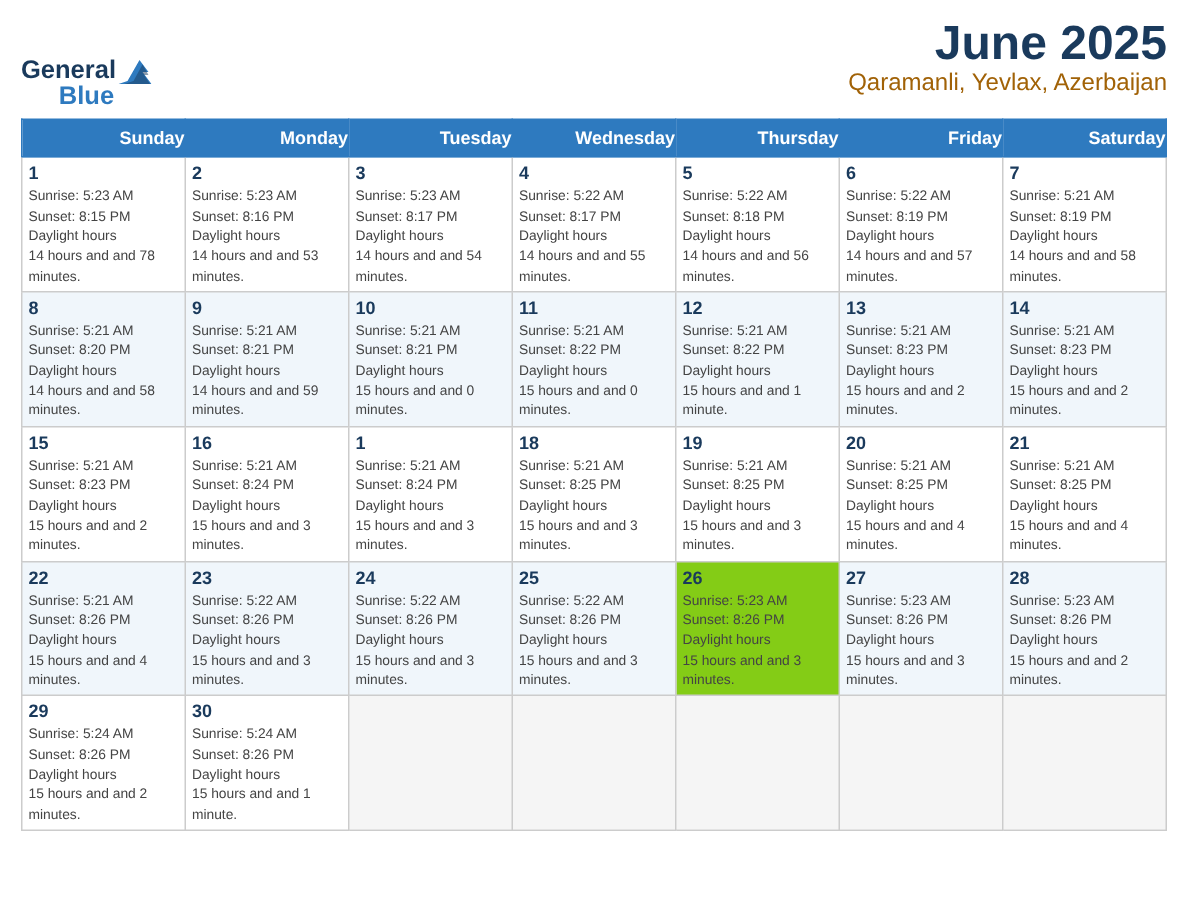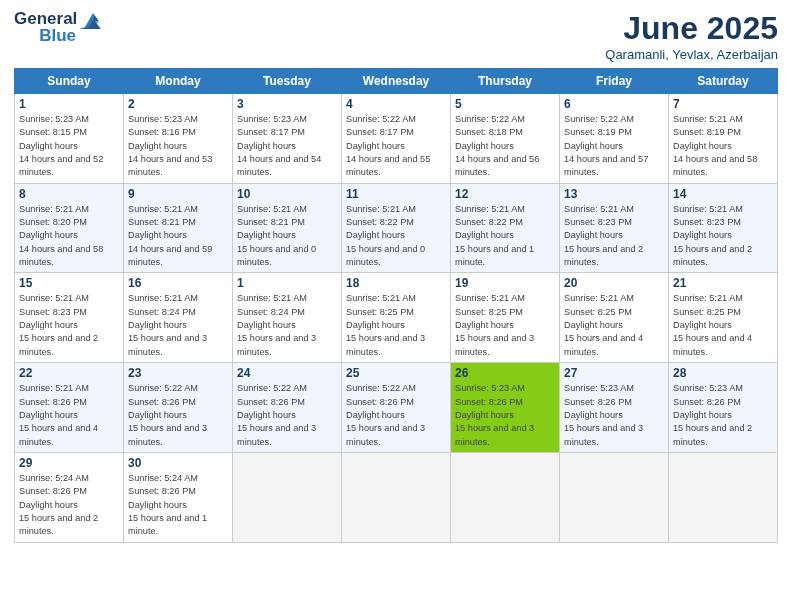--- a/index.html
+++ b/index.html
@@ -26,35 +26,35 @@
     }
     .title-block {
       text-align: right;
     }
     .calendar-title {
       font-size: 32px;
       font-weight: bold;
       color: #1a3a5c;
     }
     .calendar-subtitle {
-      font-size: 13px;
-      color: #0c4a6e;
+      font-size: 16px;
+      color: #a16207;
     }
     .calendar-table {
       width: 100%;
       border-collapse: collapse;
       table-layout: fixed;
     }
     .calendar-table th {
       background-color: #2e7abf;
       color: #fff;
       font-size: 12px;
       font-weight: bold;
-      padding: 5px 12px;
-      text-align: center;
+      padding: 5px 0;
+      text-align: right;
       border: 1px solid #2e7abf;
     }
     .calendar-table td {
       vertical-align: top;
       font-size: 9.2px;
       color: #333;
       padding: 3px 4px 3px 4px;
       border: 1px solid #ccc;
       height: 78px;
     }
@@ -77,21 +77,21 @@
       border: 1px solid #ccc;
     }
   </style>
 </head>
 <body>
 
 <div class="container">
   <div class="header-row">
     <div class="logo">
       <div>
-        <div style="display:flex;align-items:flex-end;gap:2px;">
+        <div style="display:flex;align-items:flex-start;gap:2px;margin-top:28px;">
           <div style="font-size:17px;font-weight:bold;color:#1a3a5c;line-height:1.1;">General</div>
           <svg width="22" height="18" viewBox="0 0 22 18">
             <polygon points="6,16 14,2 20,10 16,10 22,18 0,18" fill="#2e7abf"></polygon>
             <polygon points="10,16 16,5 20,12 17,12 21,18 4,18" fill="#1a3a5c" opacity="0.5"></polygon>
           </svg>
         </div>
         <div style="font-size:17px;font-weight:bold;color:#2e7abf;line-height:1.1;margin-top:-2px;text-align:center;">Blue</div>
       </div>
     </div>
     <div class="title-block">
@@ -113,21 +113,21 @@
       </tr>
     </thead>
     <tbody id="calendar-body">
     <tr style="background: rgb(255, 255, 255);">
           <td>
         <span class="day-number">1</span>
         <div class="day-info">
           <span>Sunrise: 5:23 AM</span><br>
           <span>Sunset: 8:15 PM</span><br>
           <span>Daylight hours</span><br>
-          <span>14 hours and and 52 minutes.</span>
+          <span>14 hours and and 78 minutes.</span>
         </div>
       </td>
           <td>
         <span class="day-number">2</span>
         <div class="day-info">
           <span>Sunrise: 5:23 AM</span><br>
           <span>Sunset: 8:16 PM</span><br>
           <span>Daylight hours</span><br>
           <span>14 hours and and 53 minutes.</span>
         </div>

